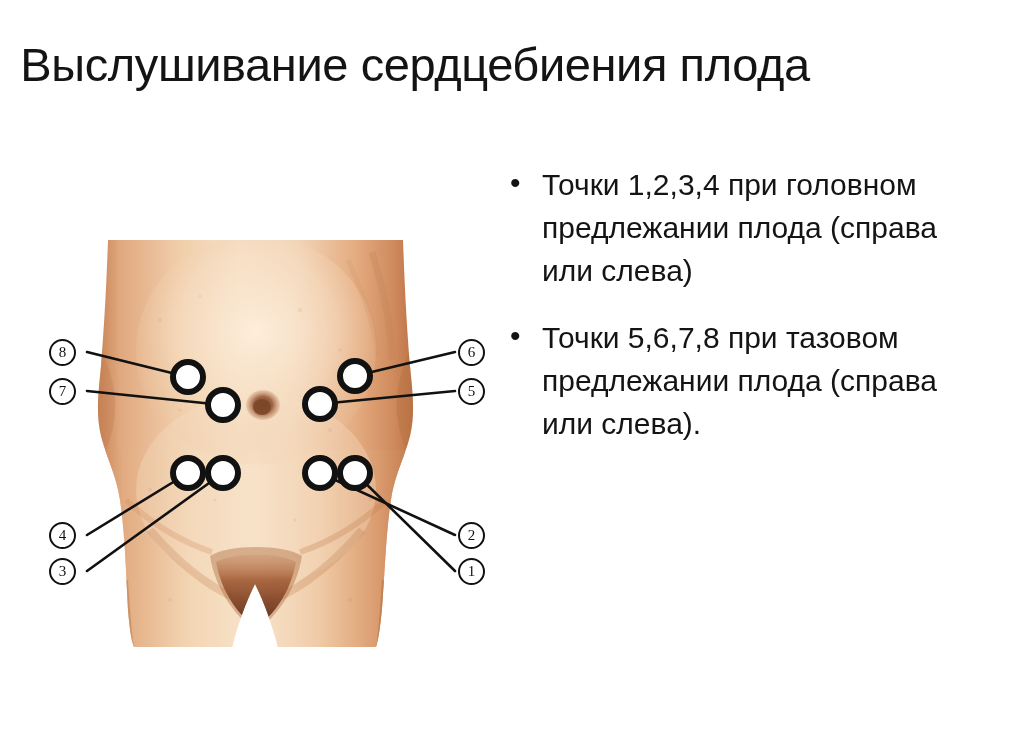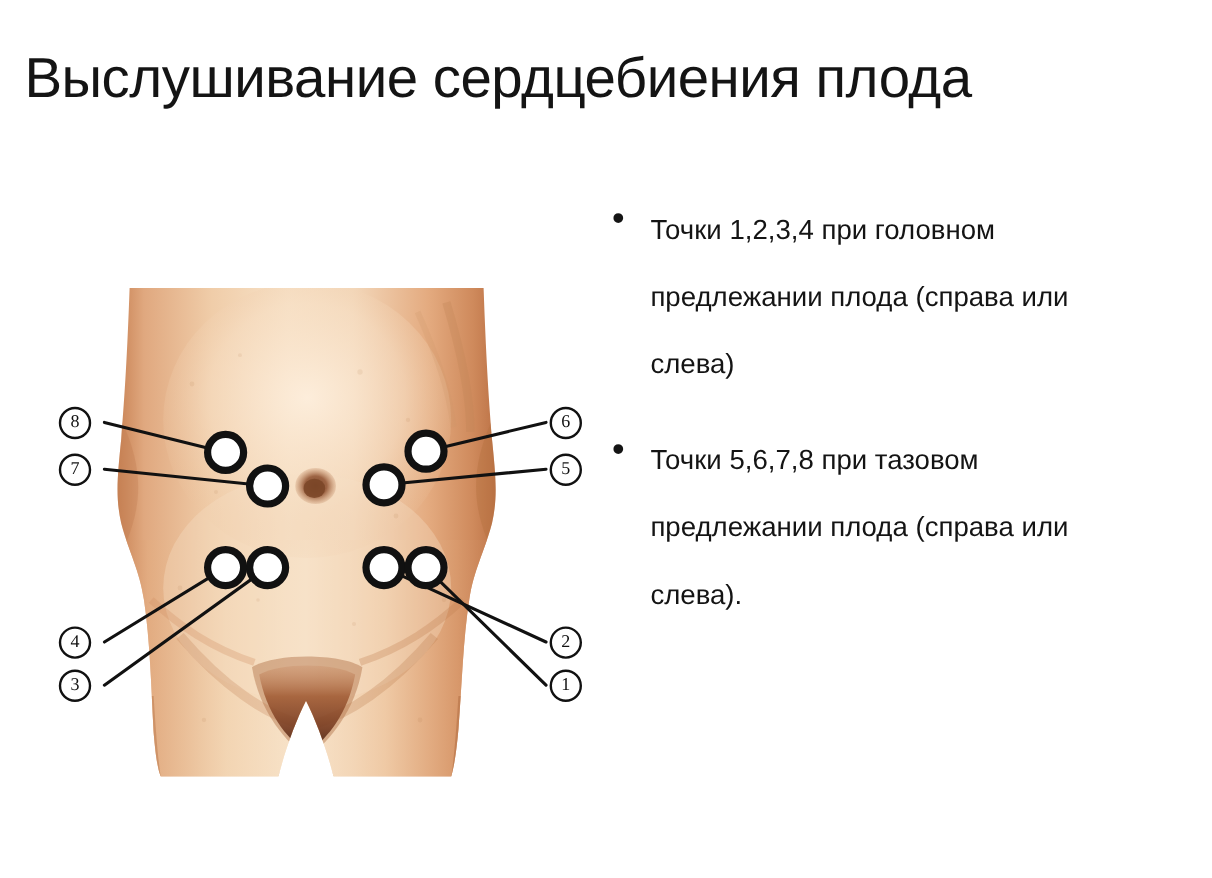--- a/index.html
+++ b/index.html
@@ -47,22 +47,22 @@
   .bullet-dot {
     flex: 0 0 auto;
     width: 32px;
     font-size: 30px;
     line-height: 40px;
     text-align: left;
     color: #141414;
   }
   .bullet-text {
     flex: 1 1 auto;
-    font-size: 23px;
-    line-height: 56px;
+    font-size: 30px;
+    line-height: 43px;
     color: #141414;
   }
 
   
   .illustration {
     position: absolute;
     left: 0px;
     top: 200px;
     width: 510px;
     height: 460px;

